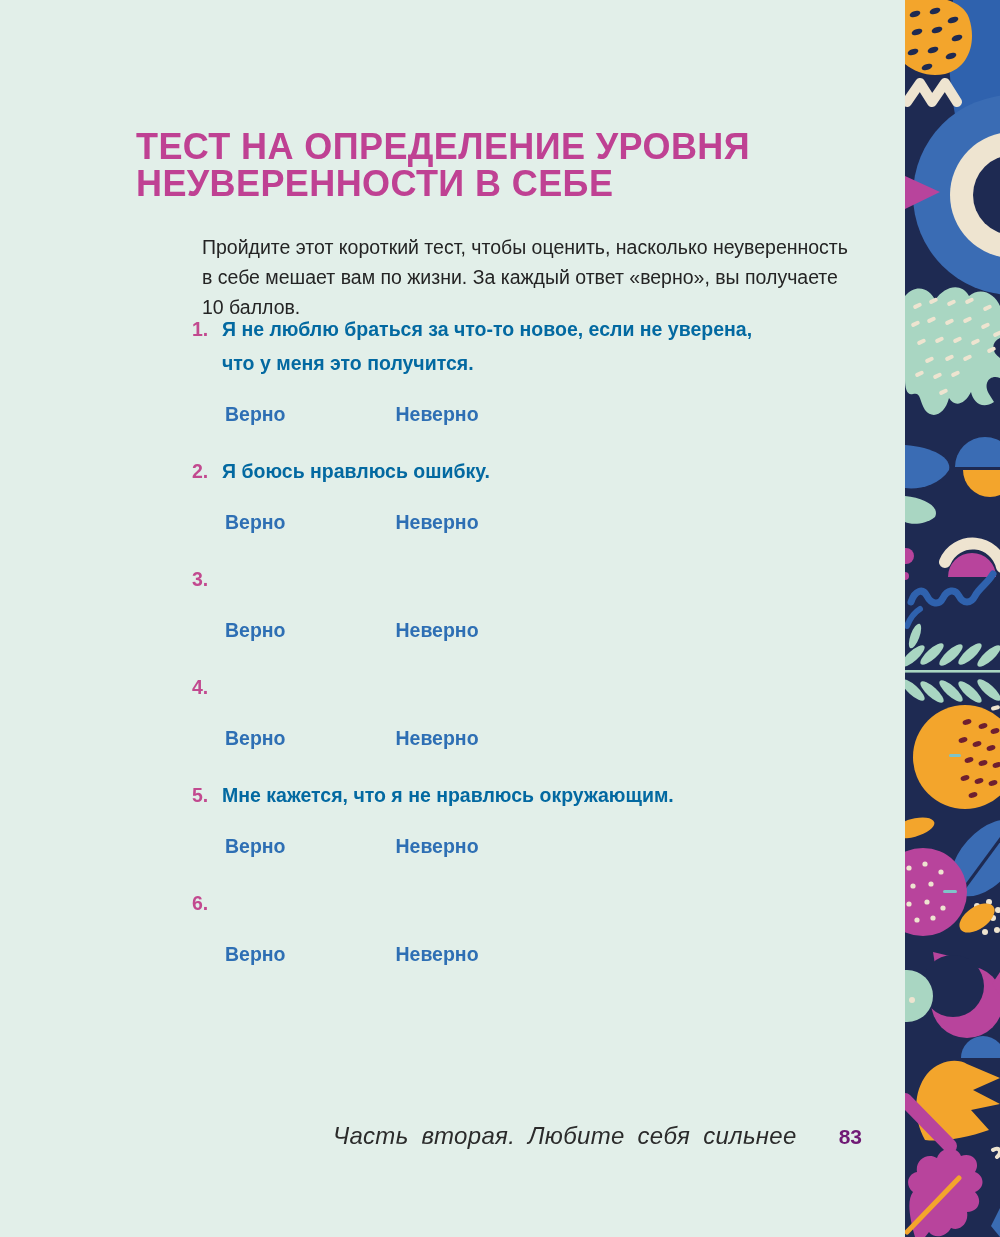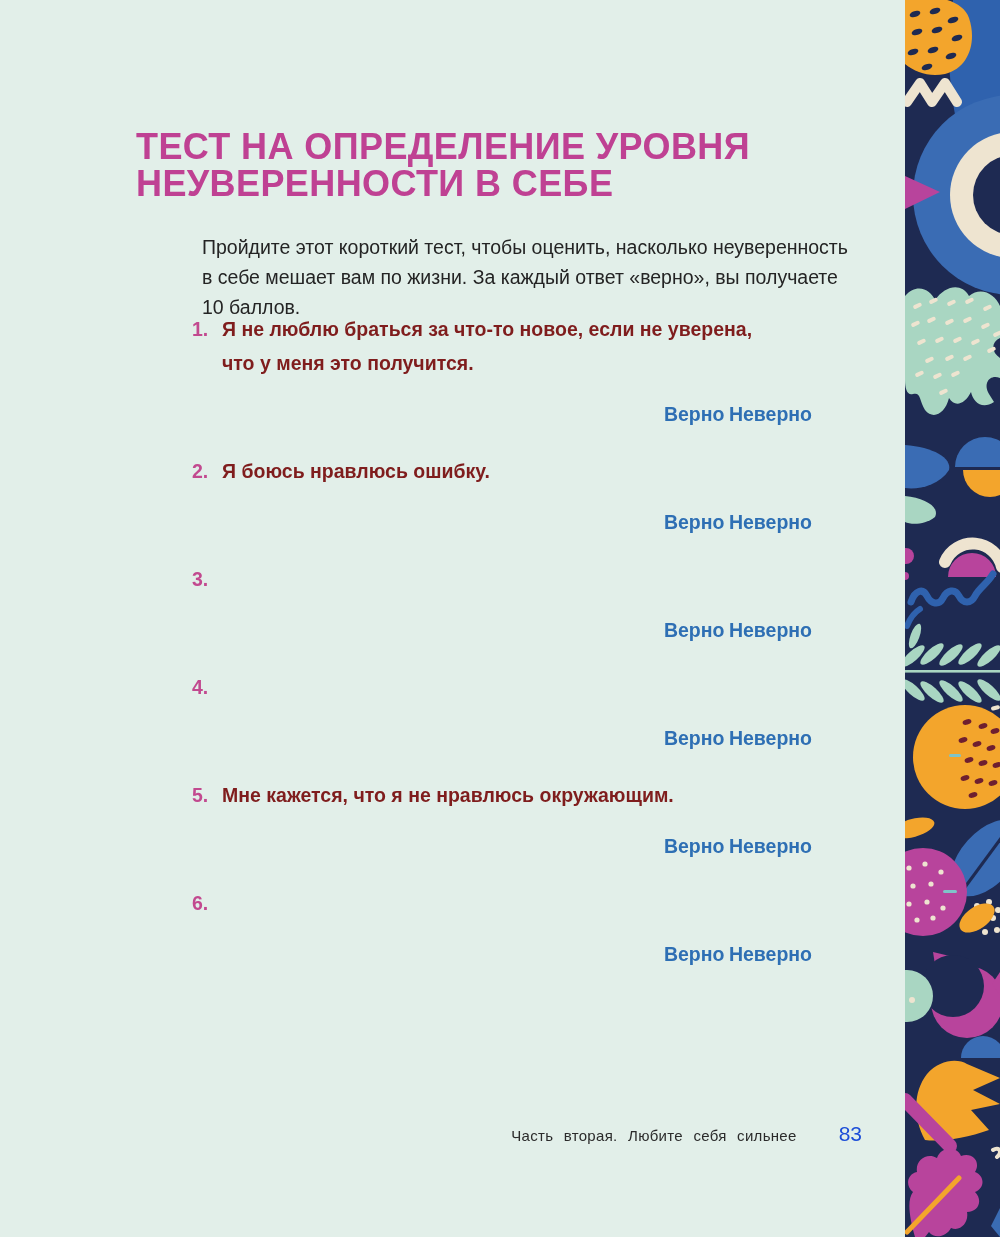--- a/index.html
+++ b/index.html
@@ -27,41 +27,41 @@
   .questions{
     position:absolute;left:192px;top:312px;width:620px;
   }
   .qa-block{margin:0 0 21px 0;}
   .q-row{display:flex;}
   .q-num{
     flex:0 0 30px;
     font-size:19.5px;font-weight:bold;line-height:34px;color:#c2498f;
   }
   .q-text{
-    font-size:19.5px;font-weight:bold;line-height:34px;color:#7f1d1d;
+    font-size:19.5px;font-weight:bold;line-height:34px;color:#0369a1;
     white-space:pre-line;max-width:580px;
   }
   .answers{
-    margin:17px 0 0 33px;line-height:34px;text-align:right;
+    margin:17px 0 0 33px;line-height:34px;
   }
   .ans{
     font-size:19.5px;font-weight:bold;color:#2e6fb4;
     text-decoration:none;cursor:pointer;
   }
   .ans-true{display:inline-block;min-width:166px;}
   .footer{
     position:absolute;top:1122px;right:138px;
     display:flex;align-items:baseline;gap:42px;
   }
   .footer-chapter{
-    font-size:15px;color:#2b2b2b;
+    font-size:24px;font-style:italic;color:#2b2b2b;
     word-spacing:6px;letter-spacing:0.3px;
   }
   .footer-pagenum{
-    font-size:21px;font-weight:normal;color:#1d4ed8;
+    font-size:21px;font-weight:bold;color:#701a75;
   }
   .strip{
     position:absolute;top:0;right:0;width:95px;height:1237px;
   }
 </style>
 </head>
 <body>
 
 <div class="page">
 

